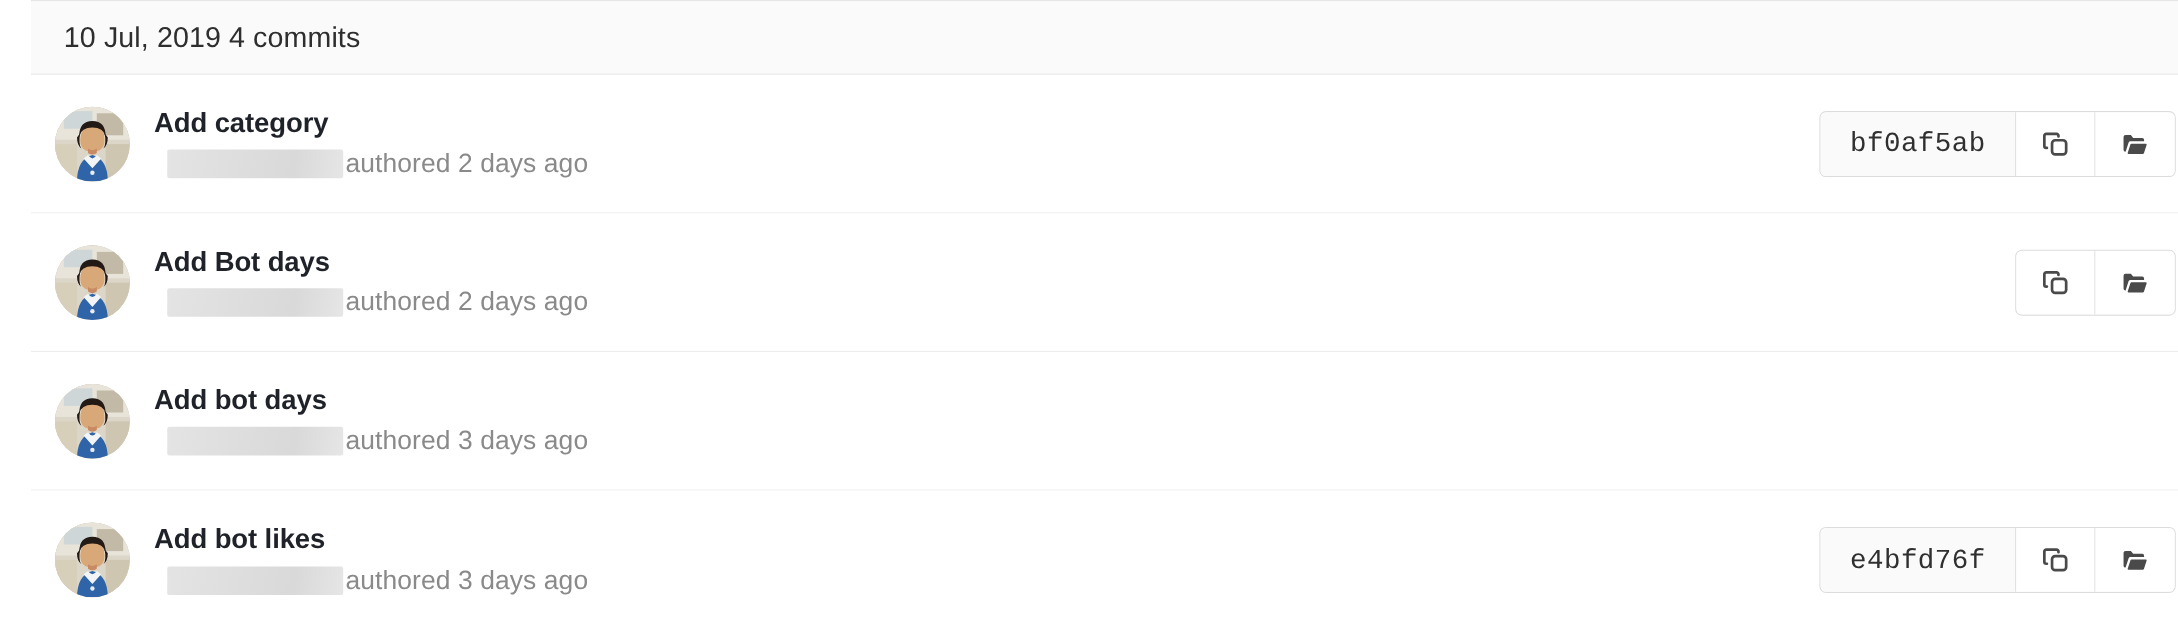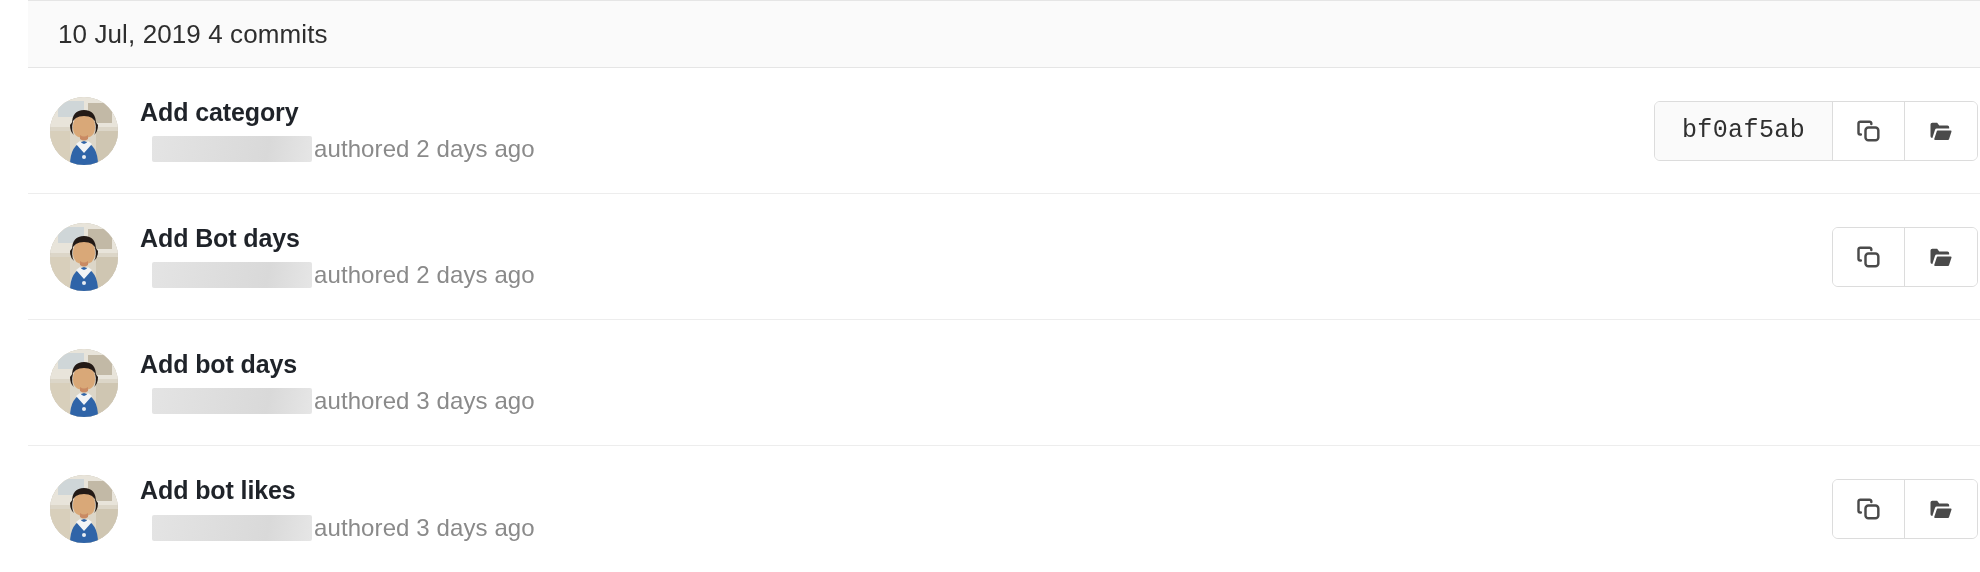--- a/index.html
+++ b/index.html
@@ -273,20 +273,21 @@
       </svg>
     </div>
     <div class="commit-info">
       <div class="commit-title">Add bot likes</div>
       <div class="commit-meta">
         <span class="author-redacted"></span>
         <span class="authored-text">authored 3 days ago</span>
       </div>
     </div>
     <div class="sha-group">
+      <div class="sha-box">e4bfd76f</div>
       <div class="icon-btn">
         <svg width="28" height="28" viewBox="0 0 24 24" fill="none" stroke="#4a4a4a" stroke-width="2.1" stroke-linecap="round" stroke-linejoin="round">
           <rect x="9" y="9" width="11" height="11" rx="2.5"></rect>
           <path d="M5 15H4.5A1.5 1.5 0 0 1 3 13.5V5.5A1.5 1.5 0 0 1 4.5 4h8A1.5 1.5 0 0 1 14 5.5V6"></path>
         </svg>
       </div>
       <div class="icon-btn">
         <svg width="28" height="28" viewBox="0 0 24 24" fill="#4a4a4a">
           <path d="M3 6.5A1.5 1.5 0 0 1 4.5 5h4.2l1.8 2.2h7A1.5 1.5 0 0 1 19 8.7v1.1H8.4a1.6 1.6 0 0 0-1.5 1.1L4.6 18H4.5A1.5 1.5 0 0 1 3 16.5zM6.2 18.9l2.2-6.7a.8.8 0 0 1 .76-.55H20.2a.8.8 0 0 1 .76 1.05l-2.1 6.4a.9.9 0 0 1-.85.6H6.9a.75.75 0 0 1-.7-.8z"></path>
         </svg>

